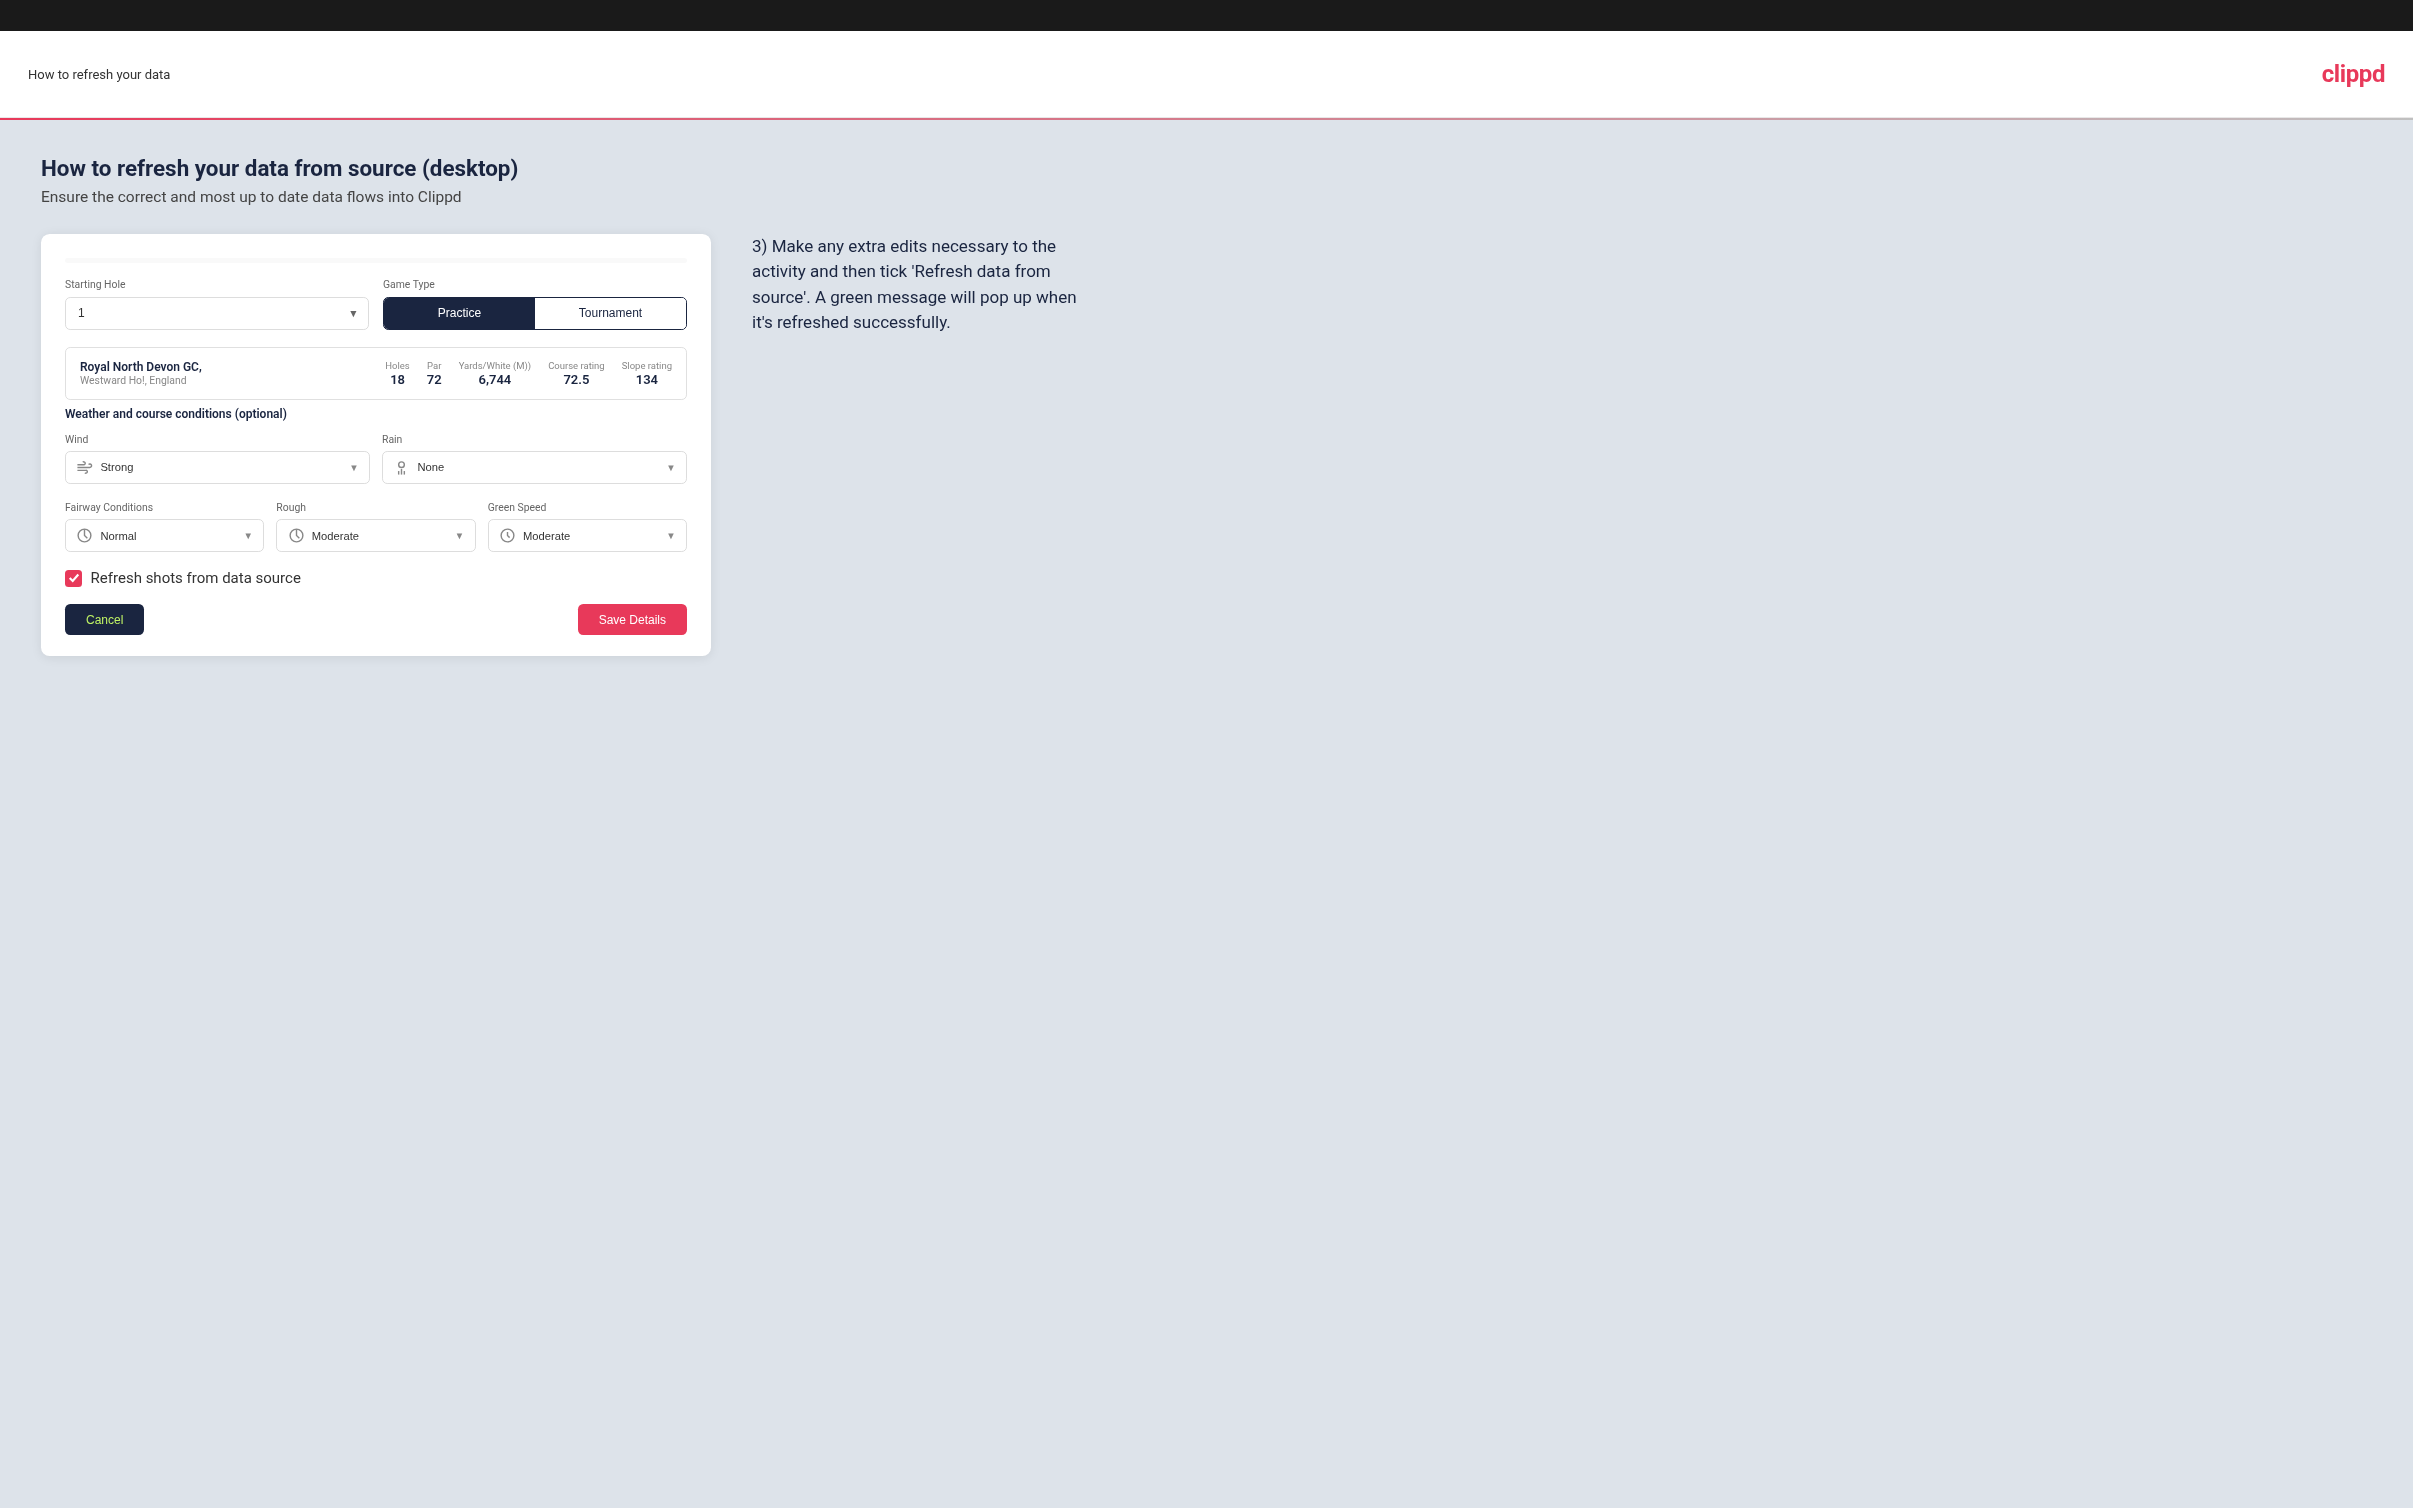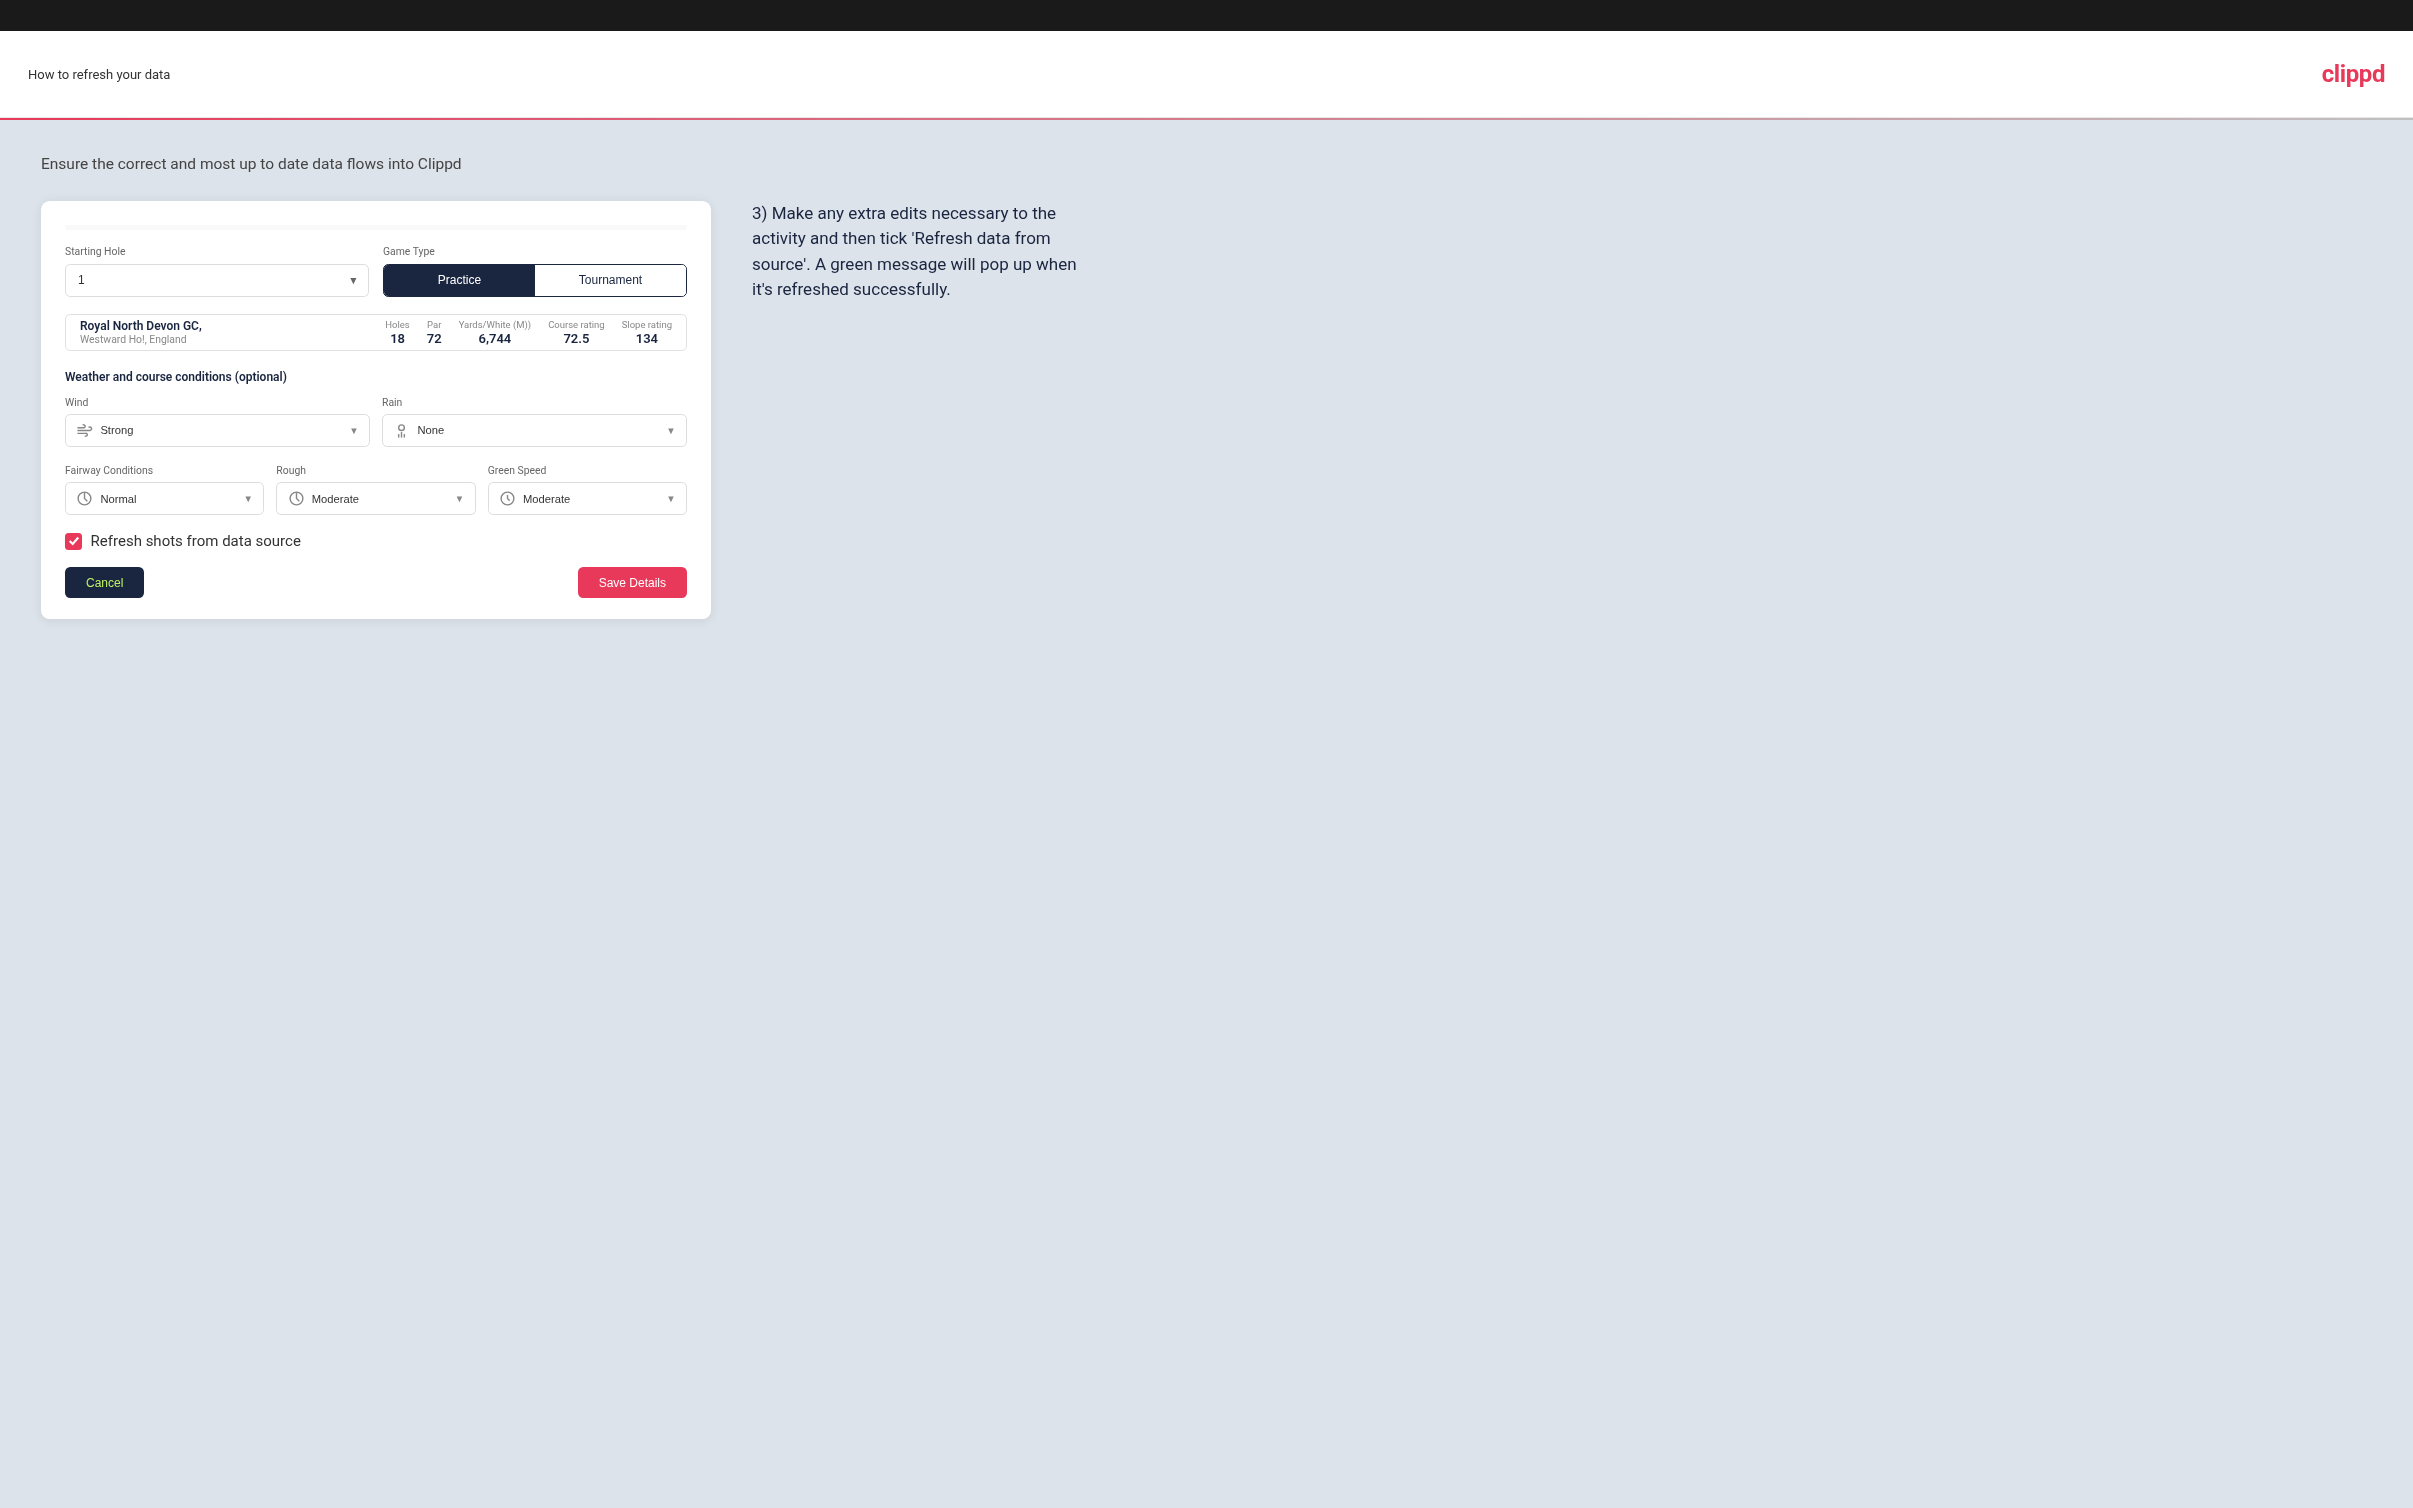--- a/index.html
+++ b/index.html
@@ -119,25 +119,25 @@
       background: #fff;
       color: #1a2540;
     }
     .toggle-btn.active {
       background: #1a2540;
       color: #fff;
     }
     .course-info-box {
       border: 0.9px solid #e0e0e0;
       border-radius: 5.2px;
-      padding: 4px 14px;
+      padding: 12px 14px;
       display: flex;
       align-items: center;
       gap: 0;
-      margin-bottom: 19px;
+      margin-bottom: 7px;
     }
     .course-name-block {
       flex: 1;
     }
     .course-name {
       font-size: 12px;
       font-weight: 600;
       color: #1a2540;
     }
     .course-location {
@@ -275,20 +275,21 @@
 
 <div class="top-bar"></div>
 
 <div class="header">
   <span class="header-title">How to refresh your data</span>
   <span class="logo">clippd</span>
 </div>
 <div class="divider-line"></div>
 
 <div class="main-content">
+  <h1 class="page-heading">How to refresh your data from source (desktop)</h1>
   <p class="page-subheading">Ensure the correct and most up to date data flows into Clippd</p>
 
   <div class="content-row">
 
     <div class="form-card">
 
       <div style="height:5.2px; background:#f5f5f5; border-radius:3.5px; margin-bottom:15.5px; opacity:0.6;"></div>
 
       <div class="game-type-row form-section">
         <div class="starting-hole-section">

